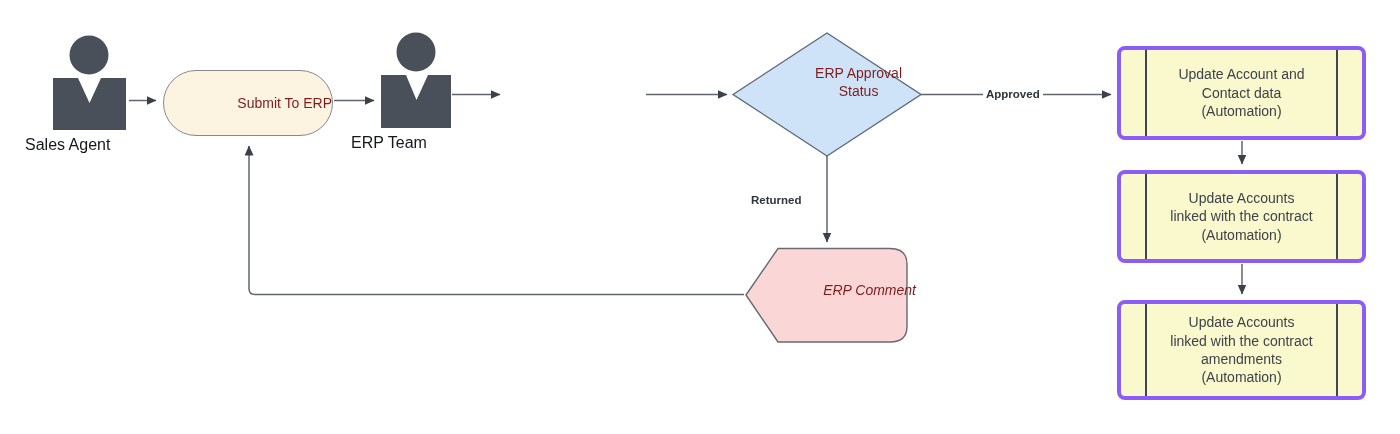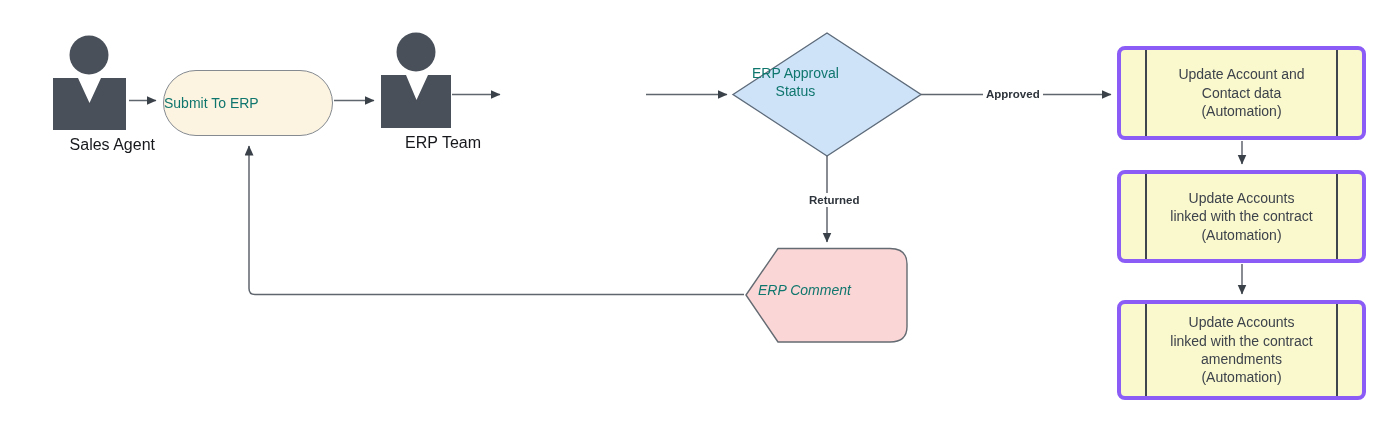--- a/index.html
+++ b/index.html
@@ -1,47 +1,47 @@
 <!DOCTYPE html>
 <html><head>
 <meta charset="utf-8">
 <style>
   html,body{margin:0;padding:0;background:#ffffff;}
   .stage{
     position:relative;width:1400px;height:434px;background:#ffffff;overflow:hidden;
     font-family:"Liberation Sans",sans-serif;
   }
   .stage svg.wires{position:absolute;left:0;top:0;z-index:1;}
-  .node{position:absolute;z-index:2;display:flex;align-items:center;justify-content:flex-start;
-        box-sizing:border-box;text-align:center;color:#0f766e;font-size:14px;line-height:1.32;
+  .node{position:absolute;z-index:2;display:flex;align-items:center;justify-content:flex-end;
+        box-sizing:border-box;text-align:center;color:#7f1d1d;font-size:14px;line-height:1.32;
         white-space:pre-line;}
   .pill{left:163px;top:70px;width:170px;height:66px;background:#fdf3e1;
         border:1.5px solid #848a90;border-radius:33px;}
   .rect-green{left:506px;top:53px;width:139px;height:83px;background:#e3f5e1;
         border:1.5px solid #9aa89a;border-radius:8px;}
   .diamond-label{left:752px;top:64px;width:150px;z-index:3;background:transparent;}
   .comment-label{left:758px;top:281px;width:158px;z-index:3;background:transparent;font-style:italic;}
   .proc{left:1117px;width:249px;background:#faf8cd;border:4px solid #8b5cf6;border-radius:8px;
         position:absolute;z-index:2;display:flex;align-items:center;justify-content:center;
         text-align:center;color:#3d434b;font-size:14px;line-height:1.32;white-space:pre-line;
         box-sizing:border-box;}
   .proc::before,.proc::after{content:"";position:absolute;top:0;bottom:0;width:2px;background:#3f464e;}
   .proc::before{left:24px;}
   .proc::after{right:24px;}
   .proc .proc-text{padding:0 34px;}
   .proc1{top:46px;height:94px;}
   .proc2{top:170px;height:93px;}
   .proc3{top:300px;height:100px;}
-  .actor-label{position:absolute;z-index:2;text-align:right;color:#16181c;font-size:16px;}
+  .actor-label{position:absolute;z-index:2;text-align:left;color:#16181c;font-size:16px;}
   .actor-label.sales{left:25px;top:136px;width:130px;}
   .actor-label.team{left:351px;top:134px;width:130px;}
   .edge-label{position:absolute;z-index:3;background:#ffffff;color:#2e343b;font-size:11.5px;
         font-weight:bold;text-align:center;padding:1px 3px;}
   .edge-label.approved{left:983px;top:87px;}
-  .edge-label.returned{left:806px;top:193px;}
+  .edge-label.returned{left:748px;top:193px;}
 </style>
 </head>
 <body>
 
 <div class="stage">
 
   <svg class="wires" width="1400" height="434" viewBox="0 0 1400 434">
     <defs>
       <marker id="ah" markerWidth="11" markerHeight="10" refX="9.5" refY="4.5" orient="auto" markerUnits="userSpaceOnUse">
         <path d="M0,0 L10,4.5 L0,9 Z" fill="#3a4149"></path>

